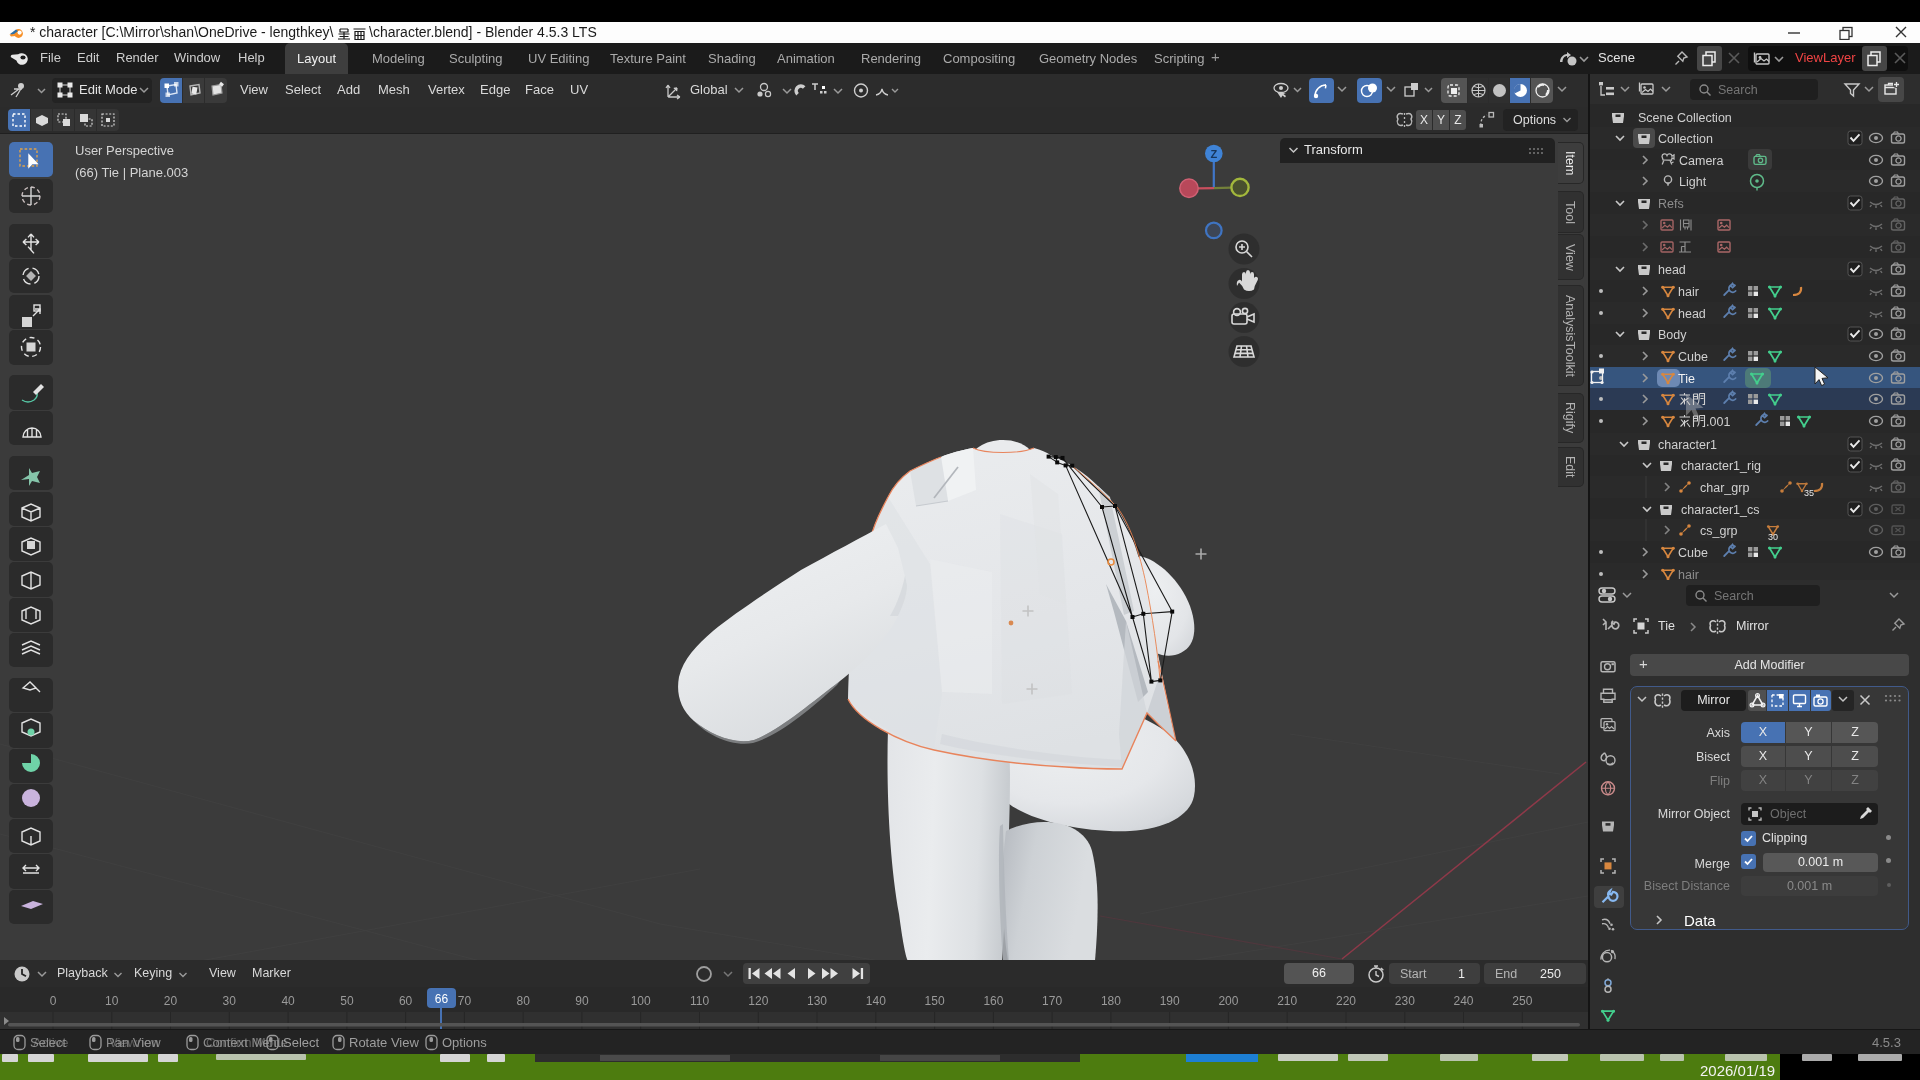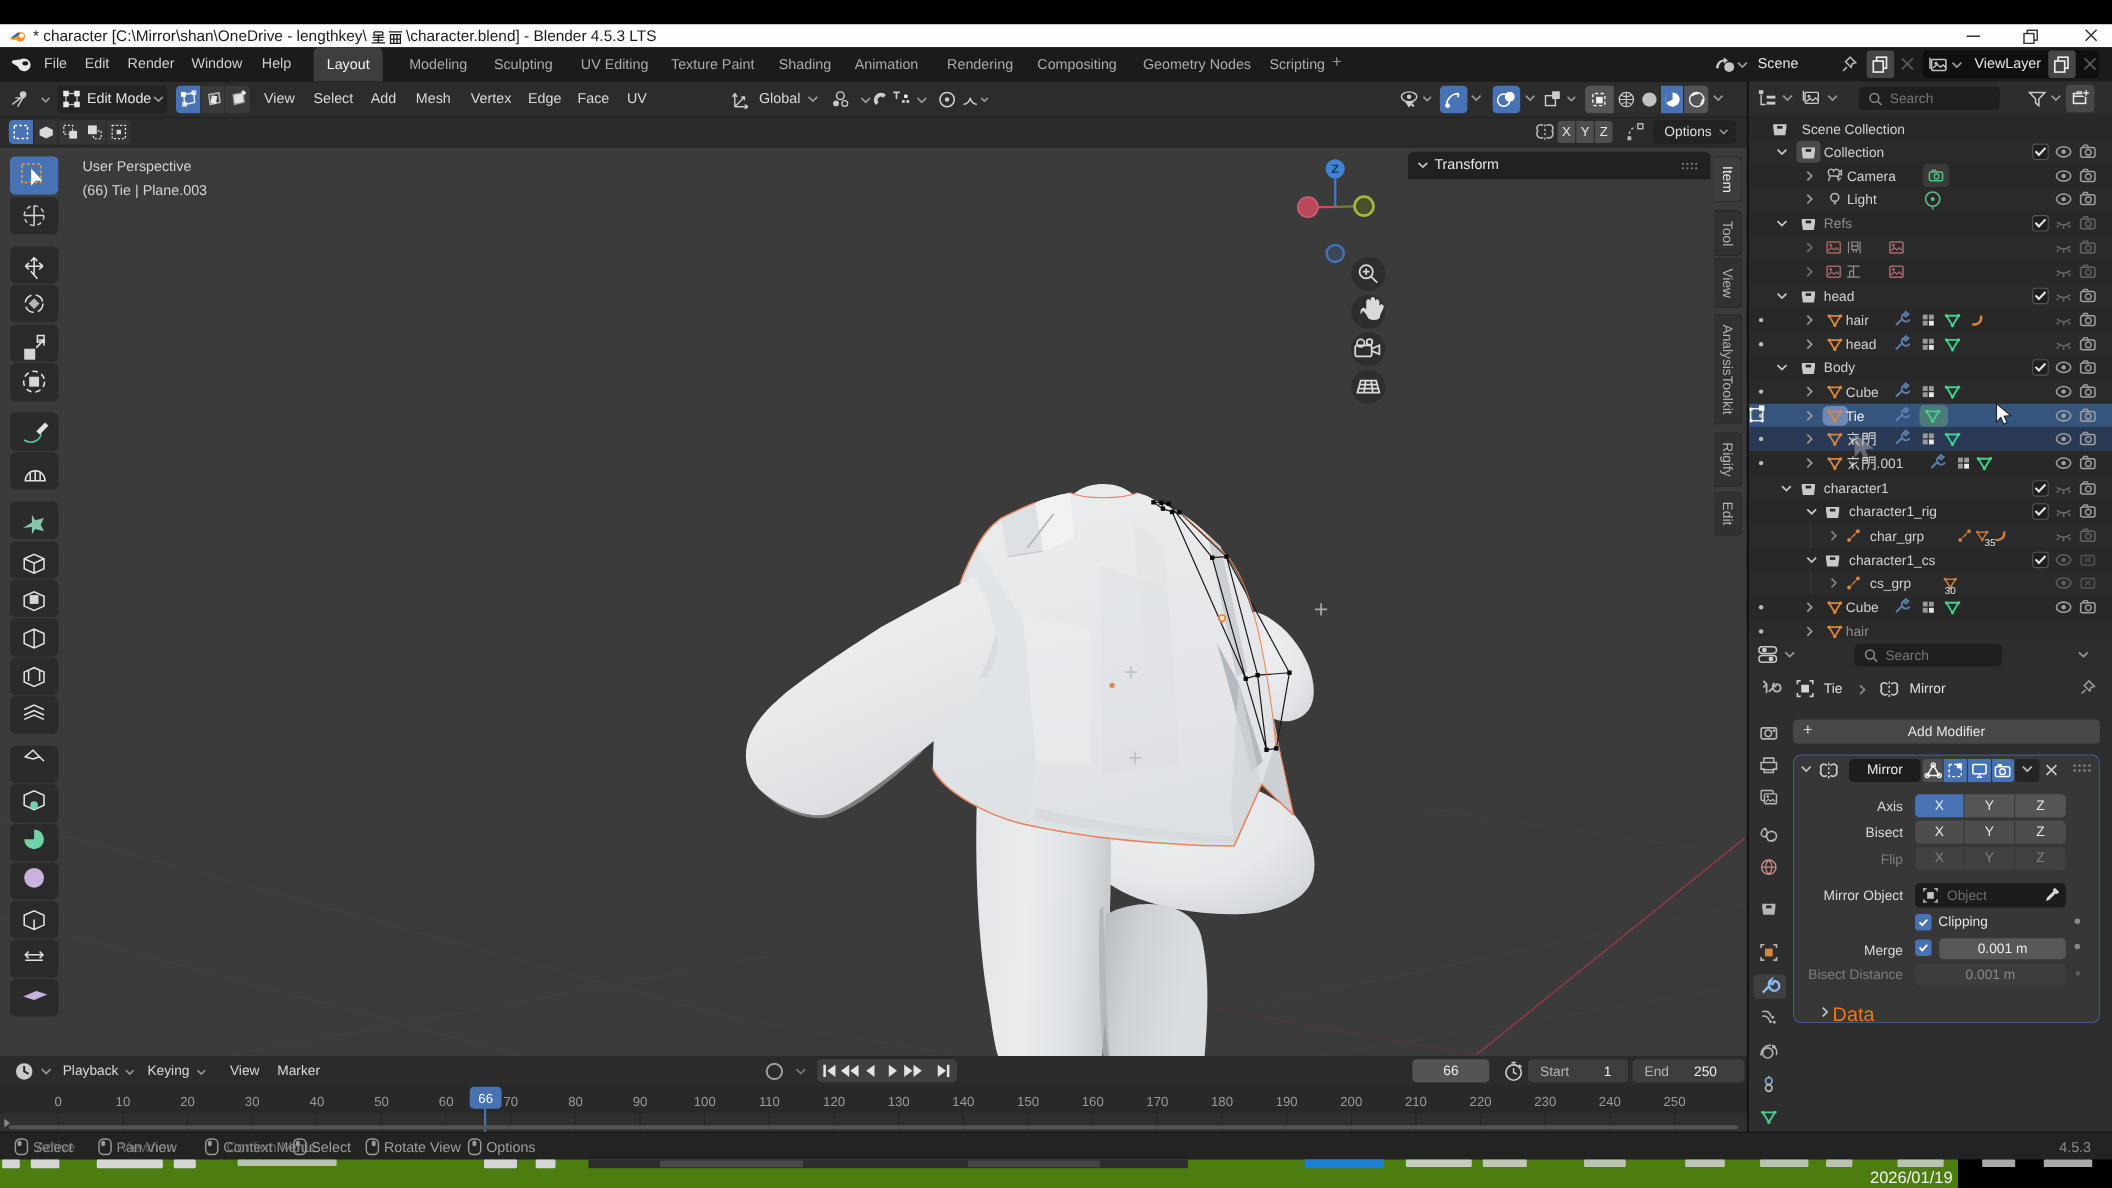--- a/index.html
+++ b/index.html
@@ -107,21 +107,21 @@
         <path d="M2 2 L12 12 M12 2 L2 12" stroke="#5a5a5a" stroke-width="1.6"></path>
       </svg>
     <span class="abs" style="left:1748px;top:3px;width:160px;height:25px;background:#0f0f0f;border-radius:4px"></span>
     <svg class="abs" style="left:1753px;top:6px" width="34" height="19" viewBox="0 0 34 19">
         <rect x="3" y="5" width="13" height="10" rx="1" fill="none" stroke="#c5c5c5" stroke-width="1.4"></rect>
         <circle cx="7" cy="8.5" r="1.4" fill="#c5c5c5"></circle>
         <path d="M4 13 l4 -3.5 l3 2.5 l2.5 -2 l2.5 2.5" stroke="#c5c5c5" stroke-width="1.3" fill="none"></path>
         <path d="M1.5 3.5 l0 10" stroke="#c5c5c5" stroke-width="1.4"></path>
         <path d="M22 8 l4 4 l4 -4" stroke="#9a9a9a" stroke-width="1.6" fill="none"></path>
       </svg>
-    <span class="mitem" style="left:1795px;color:#e5e5e5">ViewLayer</span>
+    <span class="mitem" style="left:1795px;color:#ef4444">ViewLayer</span>
     <span class="abs" style="left:1862px;top:3px;width:25px;height:25px;background:#464646;border-radius:3px"></span>
     <svg class="abs" style="left:1865px;top:6px" width="19" height="19" viewBox="0 0 19 19">
         <rect x="6" y="3" width="9" height="10" fill="none" stroke="#ededed" stroke-width="1.5"></rect>
         <rect x="3" y="6.5" width="9" height="10" fill="#464646" stroke="#ededed" stroke-width="1.5"></rect>
       </svg>
     <svg class="abs" style="left:1893px;top:8px" width="14" height="14" viewBox="0 0 14 14">
         <path d="M2 2 L12 12 M12 2 L2 12" stroke="#5a5a5a" stroke-width="1.6"></path>
       </svg>
   </div>
   <div class="abs" id="toolheader">
@@ -1056,21 +1056,21 @@
           <path d="M2 5.5 l2.5 2.5 l4.5 -5" stroke="#fff" stroke-width="1.8" fill="none"></path>
         </svg>
       <span class="abs" style="left:173px;top:273px;width:115px;height:19px;background:#585858;border-radius:4px;color:#ececec;font-size:12.5px;text-align:center;line-height:19px">0.001 m</span>
       <span class="abs" style="left:296px;top:278px;width:5px;height:5px;background:#8a8a8a;border-radius:50%"></span>
       <span class="lbl" style="left:20px;top:299px;width:120px;color:#7e7e7e">Bisect Distance</span>
       <span class="abs" style="left:151px;top:296px;width:137px;height:20px;background:#3d3d3d;border-radius:4px;color:#8a8a8a;font-size:12.5px;text-align:center;line-height:20px">0.001 m</span>
       <span class="abs" style="left:297px;top:303px;width:4px;height:4px;background:#5e5e5e;border-radius:50%"></span>
       <svg class="abs" style="left:64px;top:334px" width="10" height="12" viewBox="0 0 10 12">
           <path d="M3 2 l4 4 l-4 4" stroke="#c5c5c5" stroke-width="1.6" fill="none"></path>
         </svg>
-      <span class="abs" style="left:76px;top:332px;color:#f97316;font-size:18px">Data</span>
+      <span class="abs" style="left:94px;top:332px;color:#ffffff;font-size:15px">Data</span>
     </div>
   </div>
   <div class="abs" id="timeline">
     <svg class="abs" style="left:12px;top:4px" width="38" height="20" viewBox="0 0 38 20">
         <circle cx="10" cy="10" r="7.5" fill="#c9c9c9"></circle>
         <path d="M10 5 l0 5 l4 2.3" stroke="#232323" stroke-width="1.8" fill="none"></path>
         <path d="M26 8 l4 4 l4 -4" stroke="#9a9a9a" stroke-width="1.5" fill="none"></path>
       </svg>
     <span class="abs tltxt" style="left:57px;top:6px">Playback</span>
     <svg class="abs" style="left:113px;top:11px" width="11" height="9" viewBox="0 0 11 9">

